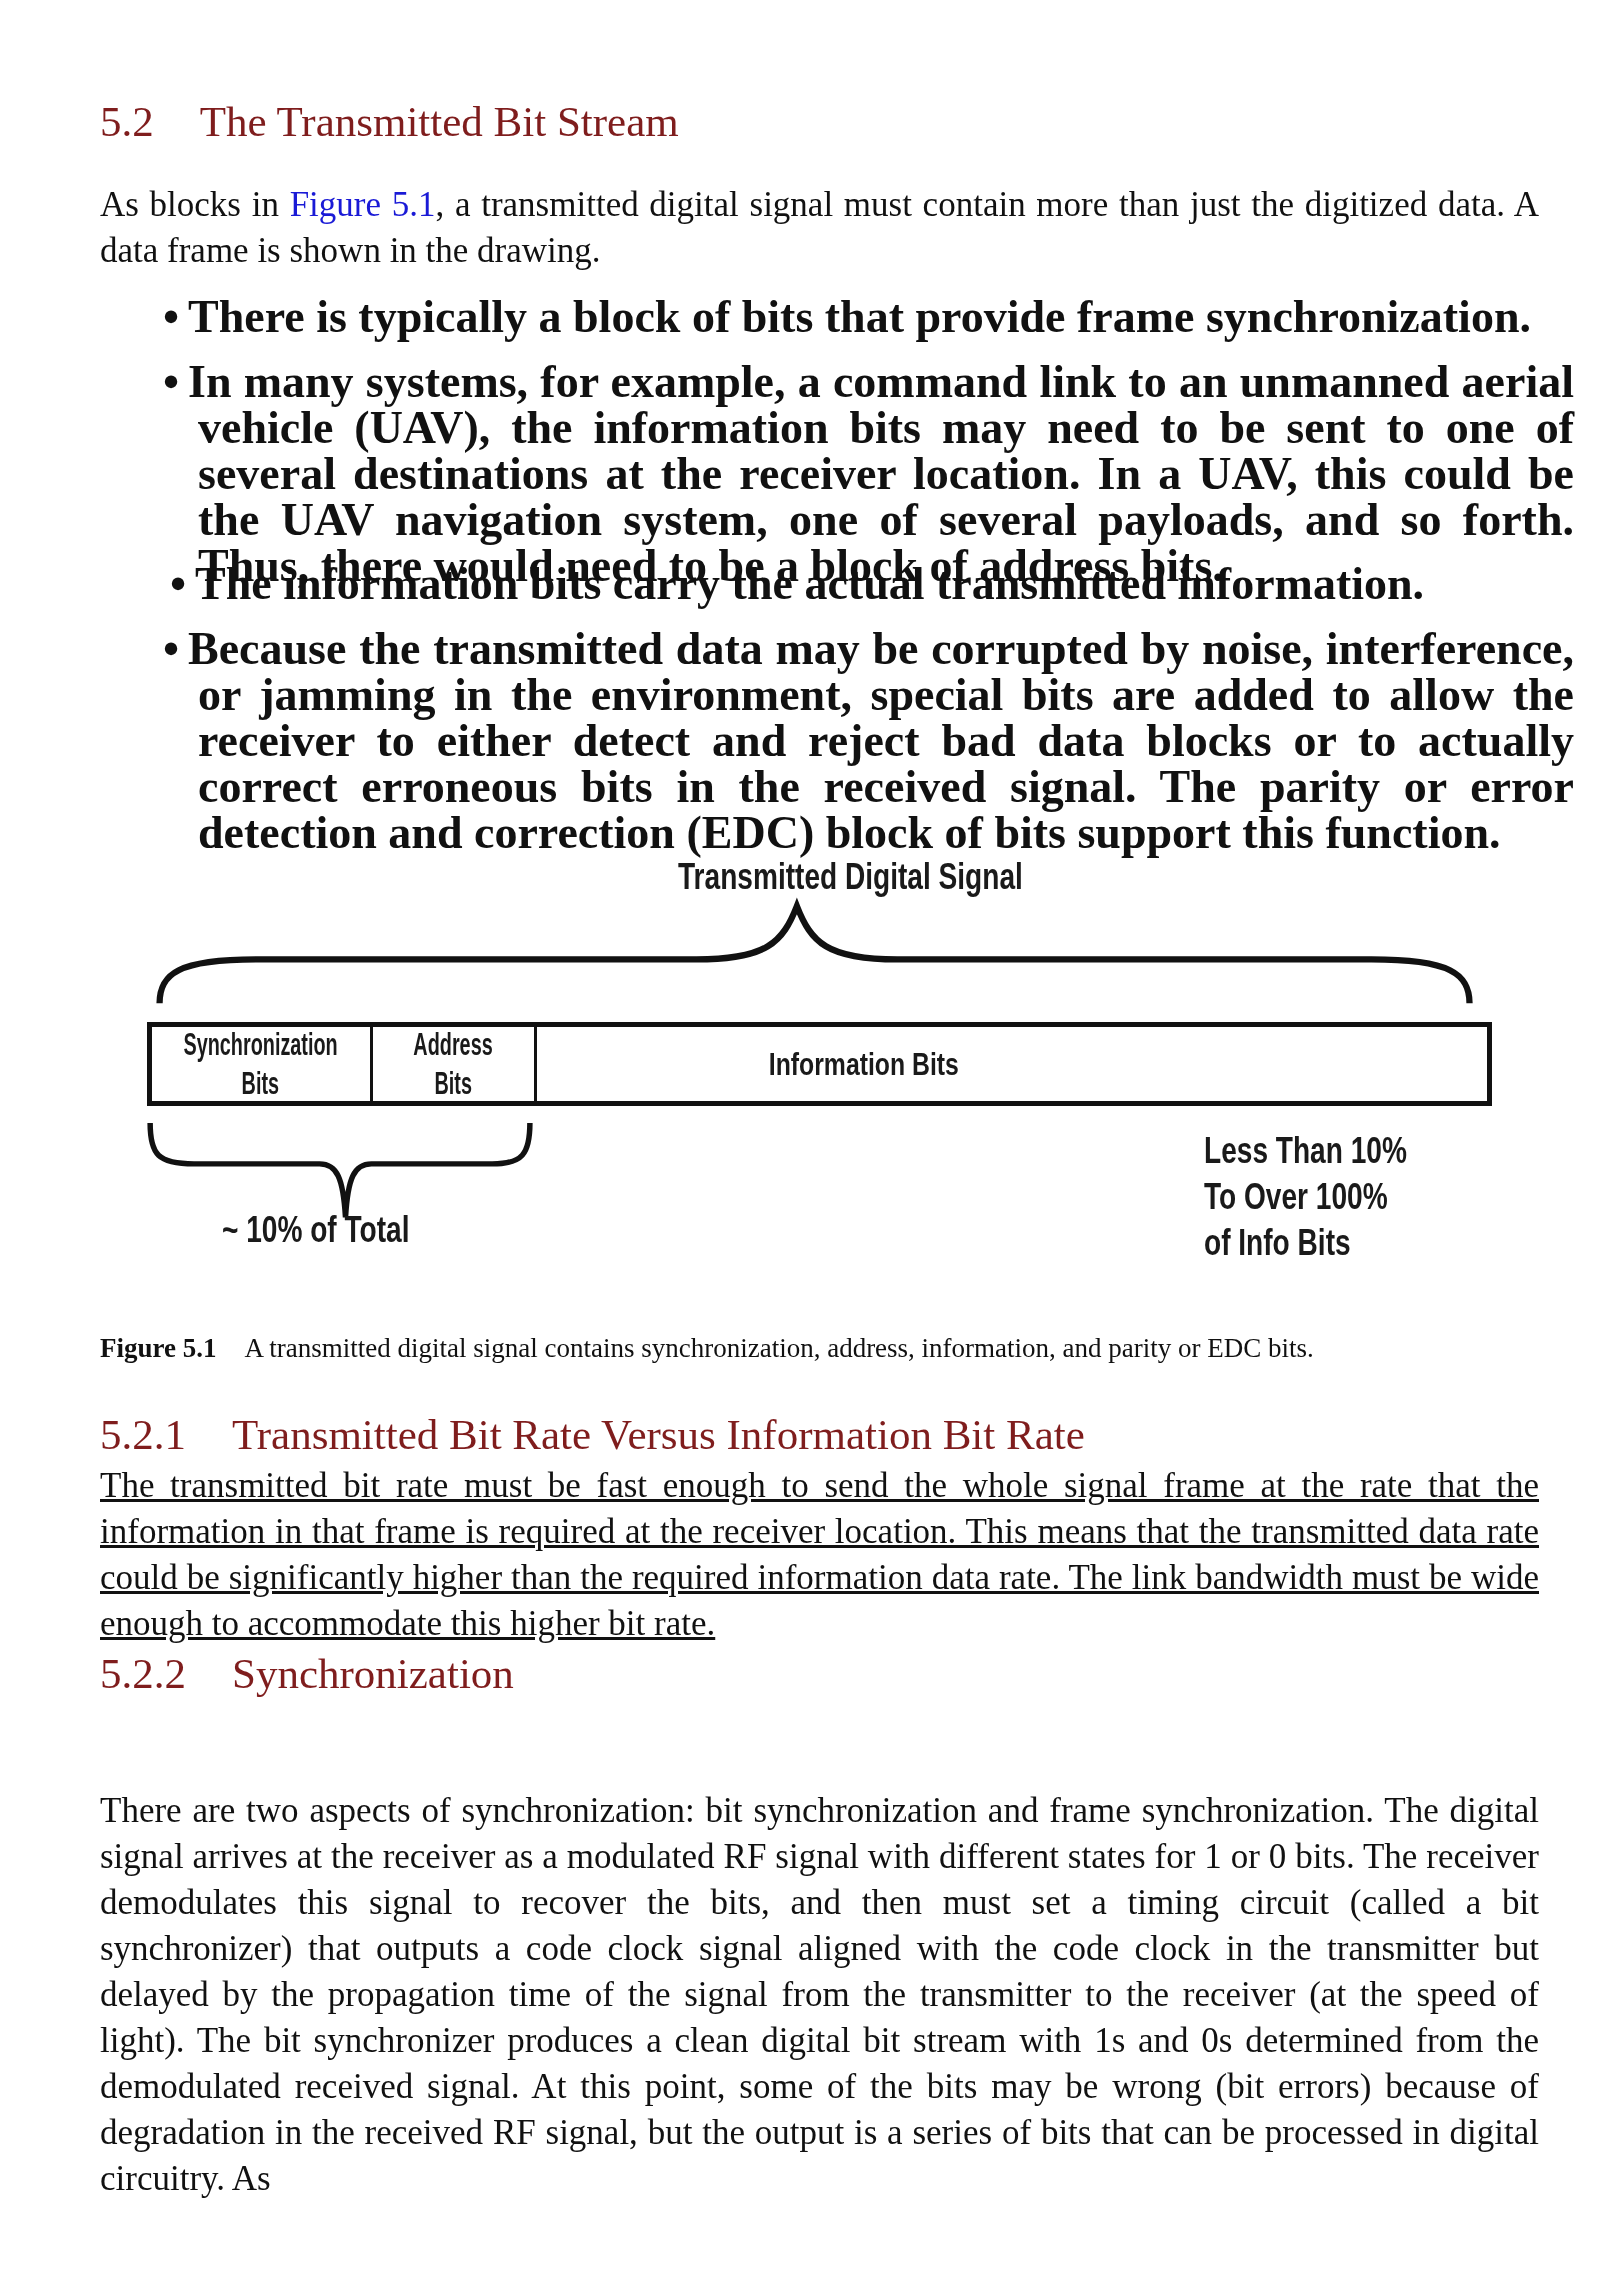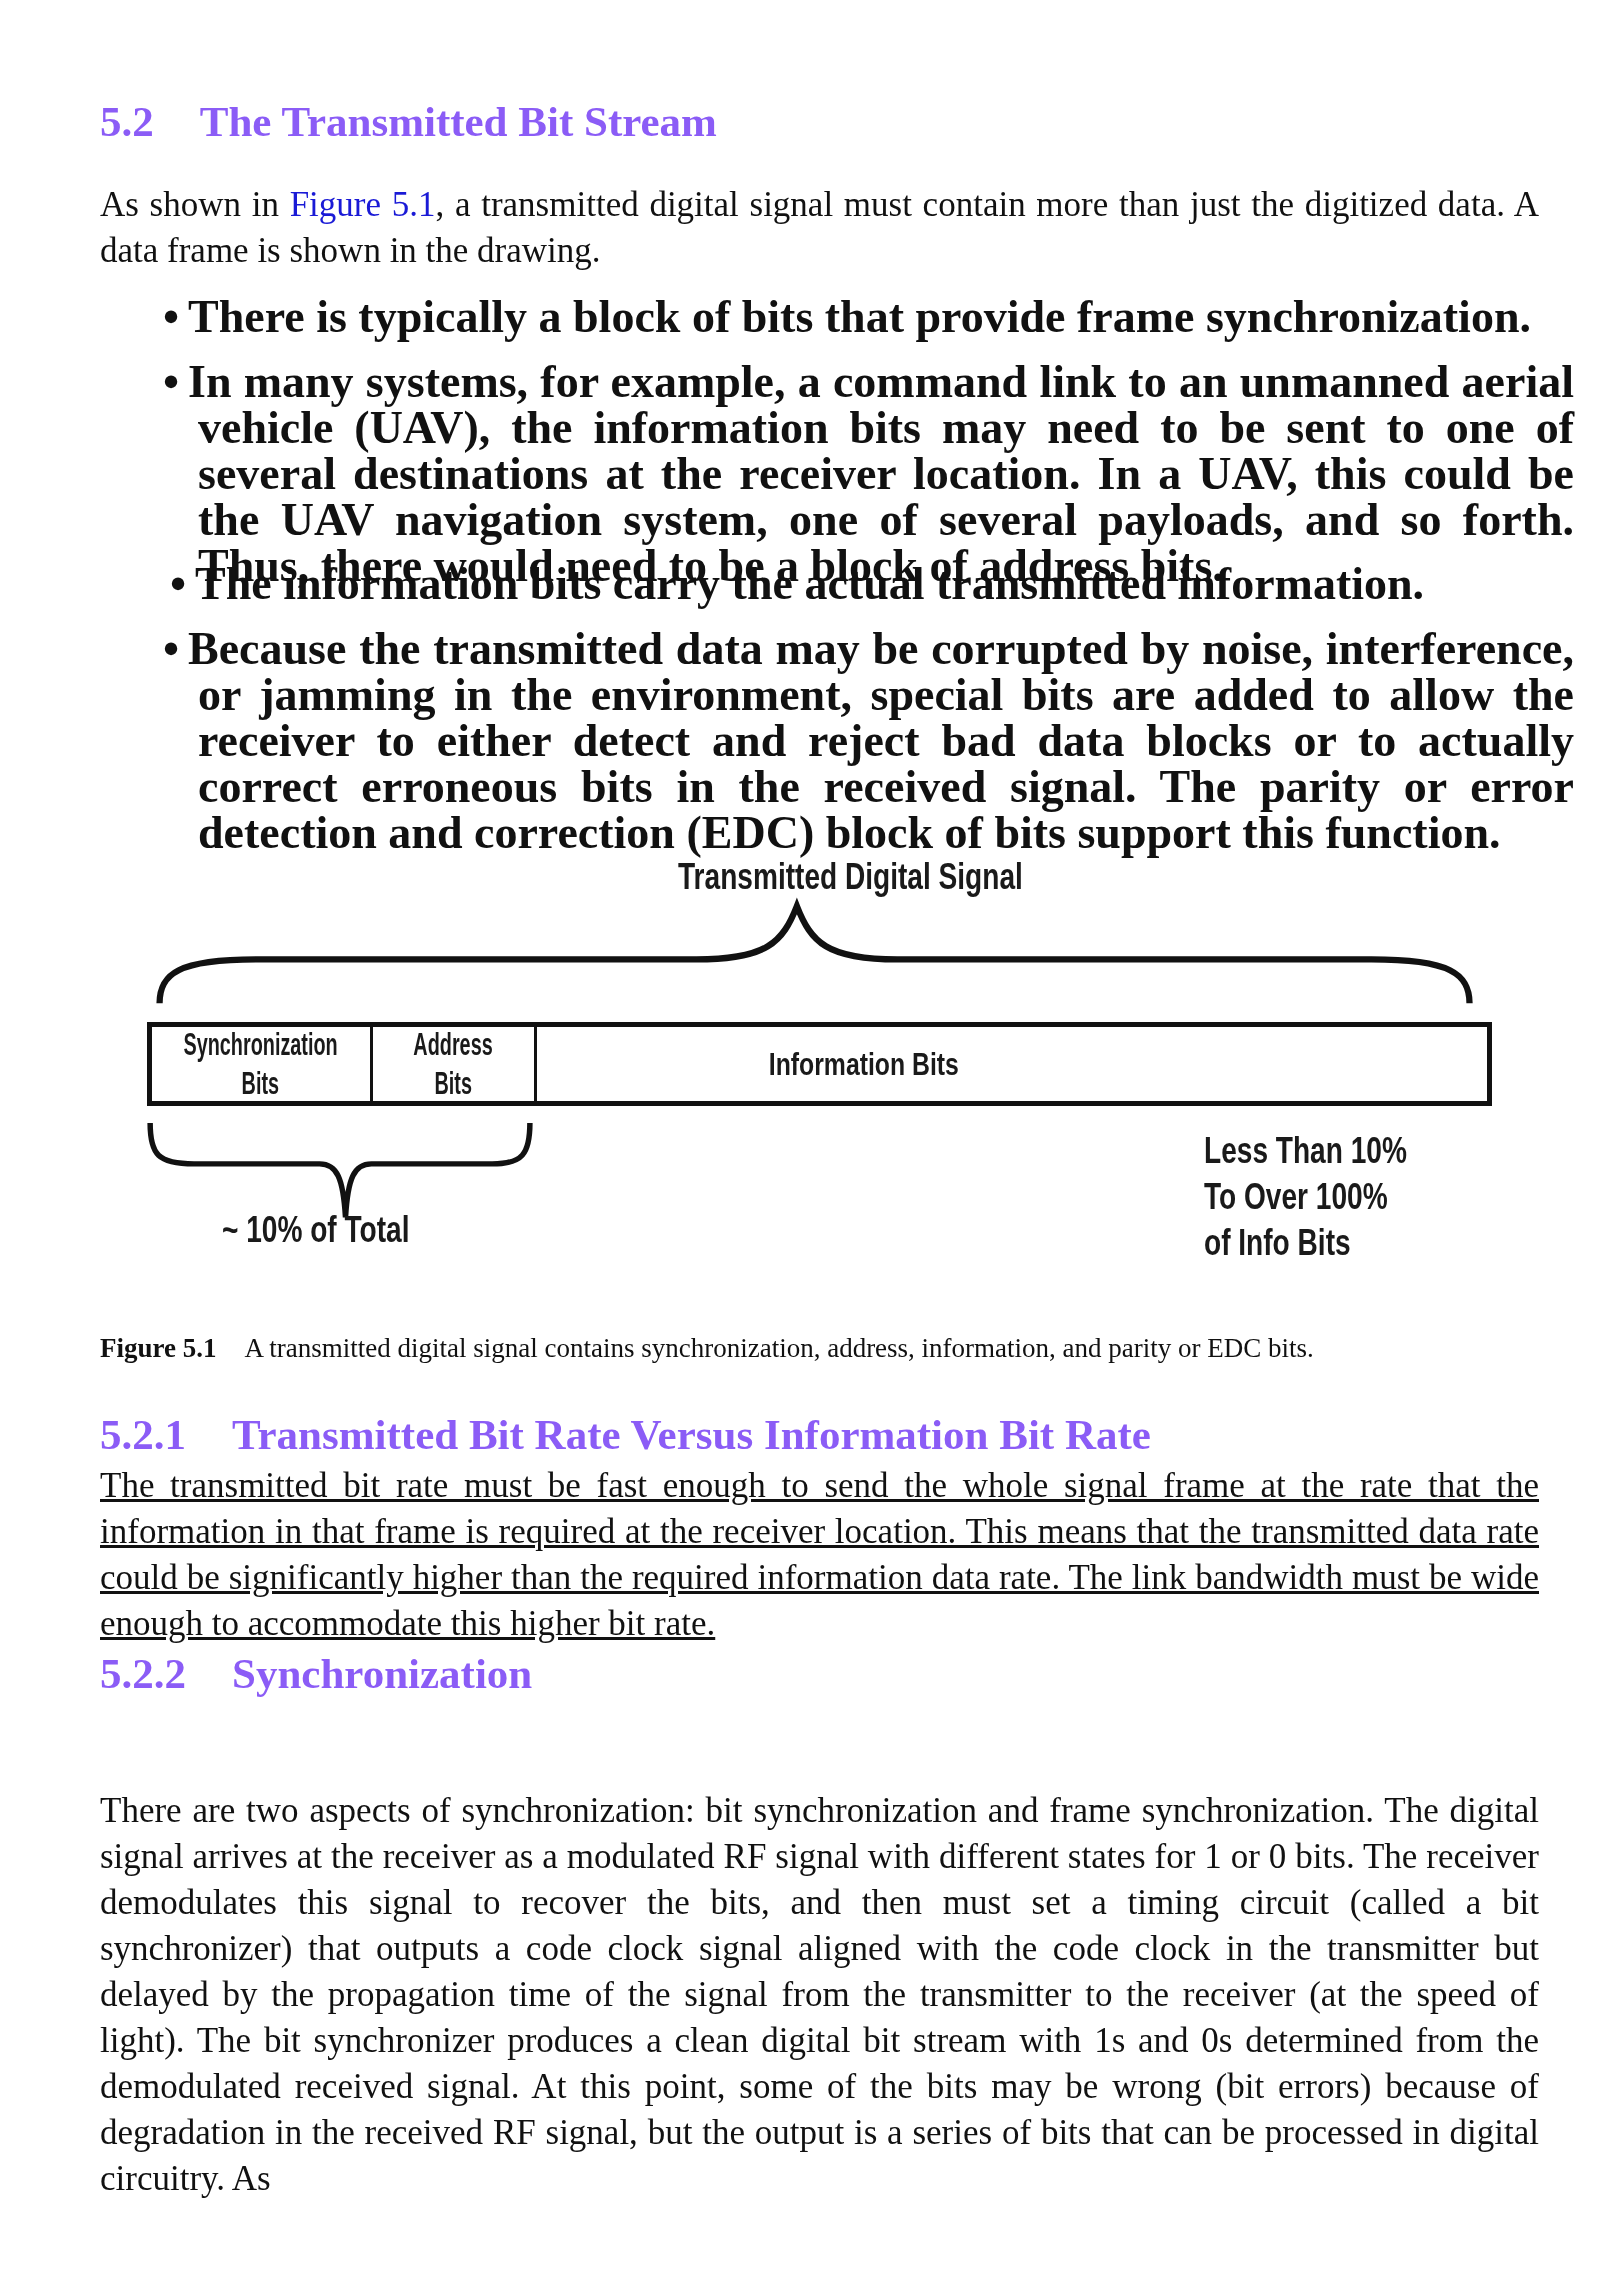--- a/index.html
+++ b/index.html
@@ -1,19 +1,19 @@
 <!DOCTYPE html>
 <html style="font-size:12.6px"><head>
 <meta charset="utf-8">
 <style>
   html, body { margin: 0; padding: 0; background: #ffffff; }
   body { width: 1623px; height: 2295px; position: relative; overflow: hidden;
          font-family: "Liberation Serif", "DejaVu Serif", serif; color: #111; }
   .page { position: absolute; left: 100px; top: 0; width: 1439px; }
-  h2, h3 { font-weight: bold; margin: 0; color: #8b5cf6; }
+  h2, h3 { font-weight: normal; margin: 0; color: #7f1d1d; }
   .h-num { display: inline-block; margin-right: 46px; }
   .sec-title { position: absolute; left: 0; font-size: 43px; line-height: 52px; }
   .sub-title { position: absolute; left: 0; font-size: 43px; line-height: 52px; margin-top: 16px; }
   .para { position: absolute; left: 0; width: 1439px; font-size: 35px; line-height: 46px;
           text-align: justify; margin: 0; }
   .link { color: #1a1ad6; text-decoration: none; }
   .bullet { position: absolute; left: 63px; width: 1376px; font-size: 46px; line-height: 46px;
             text-align: justify; margin: 0; padding-left: 35px; text-indent: -35px; font-weight: bold; }
   .bullet .dot { display: inline-block; width: 25px; text-indent: 0; }
   .figure { position: absolute; left: 47px; top: 856px; width: 1366px; height: 440px; }
@@ -32,21 +32,21 @@
 </style>
 </head>
 <body>
 
 <div class="page">
 
   <h2 class="sec-title" style="top:96px;">
     <span class="h-num">5.2</span><span>The Transmitted Bit Stream</span>
   </h2>
 
-  <p class="para" style="top:182px;"><span>As shown in </span><a class="link" href="#">Figure 5.1</a><span>, a transmitted digital signal must contain more than just the digitized data. A data frame is shown in the drawing.</span></p>
+  <p class="para" style="top:182px;"><span>As blocks in </span><a class="link" href="#">Figure 5.1</a><span>, a transmitted digital signal must contain more than just the digitized data. A data frame is shown in the drawing.</span></p>
 
   <p class="bullet" style="top:294px;"><span class="dot">•</span><span>There is typically a block of bits that provide frame synchronization.</span></p>
 
   <p class="bullet" style="top:359px;"><span class="dot">•</span><span>In many systems, for example, a command link to an unmanned aerial vehicle (UAV), the information bits may need to be sent to one of several destinations at the receiver location. In a UAV, this could be the UAV navigation system, one of several payloads, and so forth. Thus, there would need to be a block of address bits.</span></p>
 
   <p class="bullet" style="top:561px;margin-left:7px;"><span class="dot">•</span><span>The information bits carry the actual transmitted information.</span></p>
 
   <p class="bullet" style="top:626px;"><span class="dot">•</span><span>Because the transmitted data may be corrupted by noise, interference, or jamming in the environment, special bits are added to allow the receiver to either detect and reject bad data blocks or to actually correct erroneous bits in the received signal. The parity or error detection and correction (EDC) block of bits support this function.</span></p>
 
   <div class="figure">

